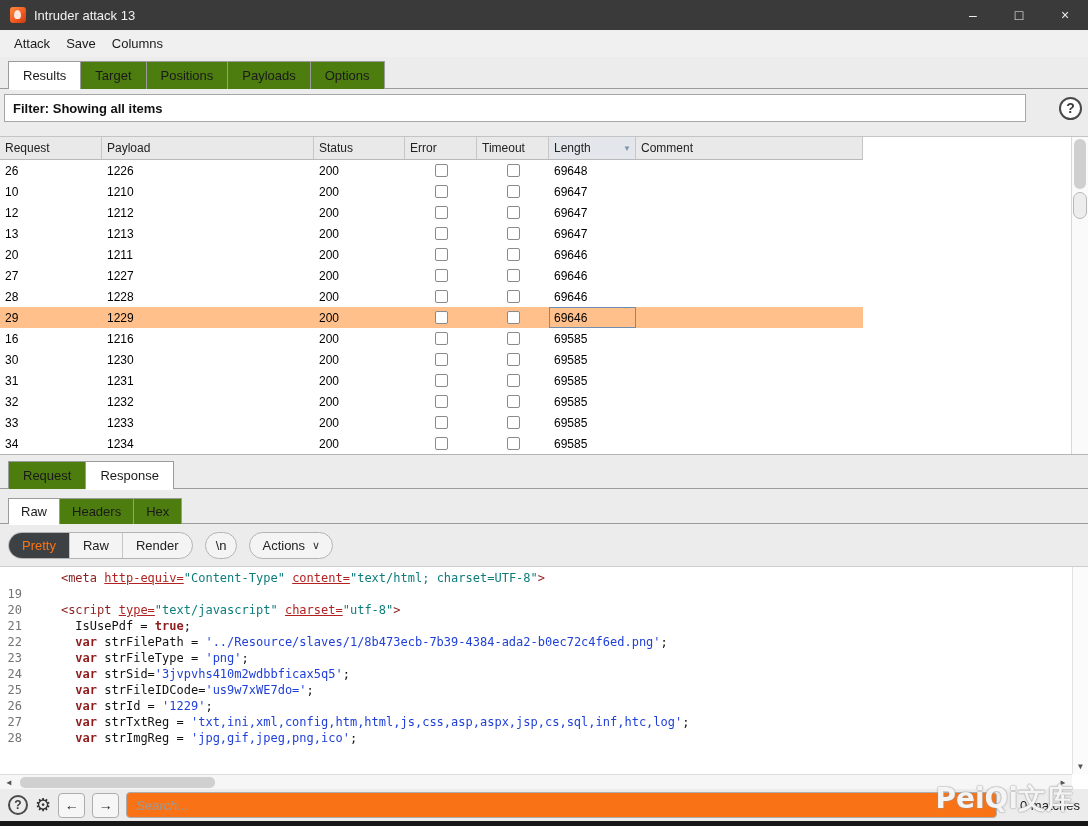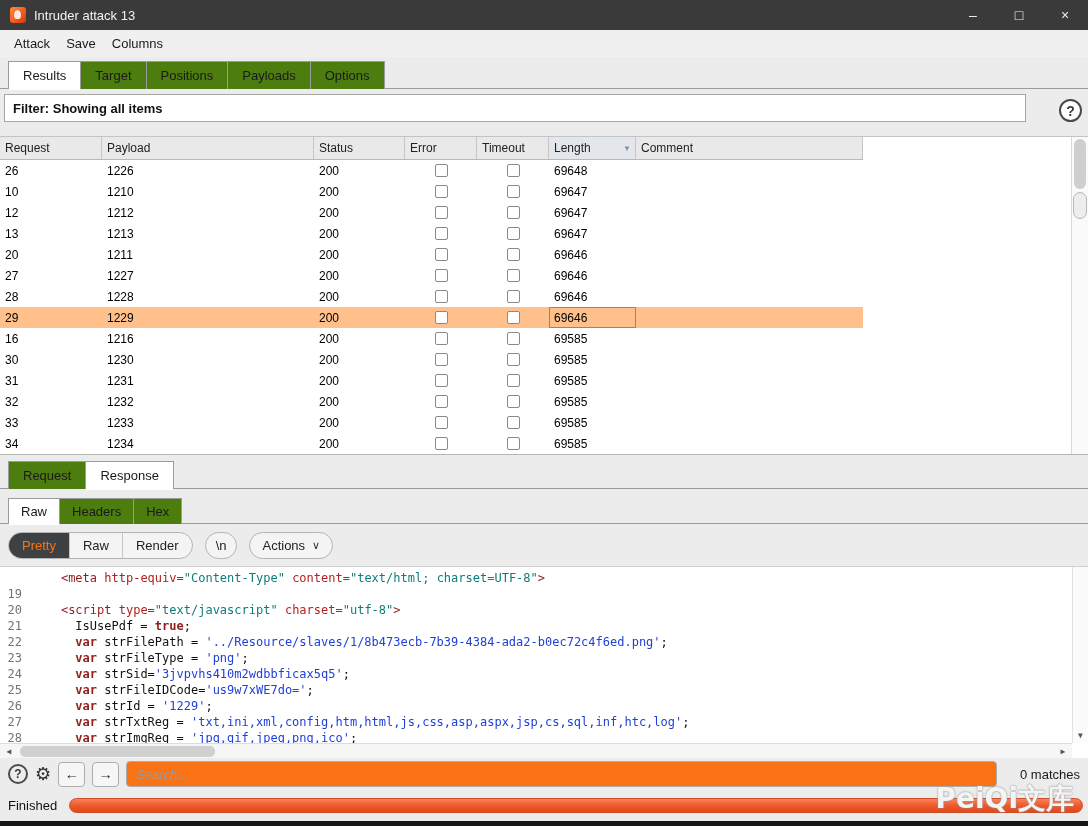--- a/index.html
+++ b/index.html
@@ -26,21 +26,21 @@
   .tab { position:relative; z-index:1; padding:6px 14px 6px 14px; font-size:13px; color:#1a1a1a;
          background:#4d7c0f; border:1px solid #9b9b9b; border-bottom:none; margin-right:-1px; }
   .tab.selected { background:#fff; }
   .tab.selected::after { content:""; position:absolute; left:0; right:0; bottom:-1px; height:1px; background:#fff; z-index:2; }
   .main-tabs { flex:0 0 32px; }
   .msg-tabs  { flex:0 0 34px; }
   .sub-tabs  { flex:0 0 35px; }
   .sub-tabs .tab { padding:5px 12px; }
 
   
-  .filter-row { flex:0 0 38px; display:flex; align-items:flex-end; padding:5px 6px 5px 4px; background:#ececec;gap:24px; }
+  .filter-row { flex:0 0 38px; display:flex; align-items:center; padding:5px 6px 5px 4px; background:#ececec;gap:24px; }
   .filter-box { flex:1; height:28px; background:#fff; border:1px solid #a6a6a6; display:flex; align-items:center;
                 padding-left:8px; font-size:13px; font-weight:600; color:#111; }
   .round-help { width:23px; height:23px; border-radius:50%; border:2px solid #4a4a4a; color:#3a3a3a; font-weight:bold;
                 display:flex; align-items:center; justify-content:center; font-size:14px; margin-left:9px; background:#fff; flex:0 0 23px; }
 
   
   .table-region { flex:0 0 312px; margin-top:9px; background:#fff; border-top:1px solid #c4c4c4; border-bottom:1px solid #b5b5b5; display:flex; }
   .table-main { flex:1; overflow:hidden; }
   .theader { display:flex; height:23px; background:#e9e9e9; border-bottom:1px solid #b9b9b9; font-size:12px; color:#222; width:863px; }
   .th { border-right:1px solid #c6c6c6; display:flex; align-items:center; padding-left:5px; }
@@ -71,21 +71,21 @@
   .chev { font-size:11px; margin-left:7px; color:#333; }
 
   
   .editor { flex:1 1 auto; background:#fff; border-top:1px solid #cfcfcf; position:relative; overflow:hidden;
             font-family:"DejaVu Sans Mono",monospace; }
   .editor-lines { padding-top:3px; }
   .code-line { display:flex; height:16px; line-height:16px; font-size:12px; white-space:pre; }
   .line-num { flex:0 0 32px; text-align:right; padding-right:10px; color:#737373; }
   .sg-plain { color:#121212; }
   .sg-tag   { color:#8f1d1d; }
-  .sg-attr  { color:#b22222; }
+  .sg-attr  { color:#b22222;text-decoration:underline; }
   .sg-val   { color:#0e7c7b; }
   .sg-kw    { color:#8f1d1d; font-weight:bold; }
   .sg-str   { color:#1f3fd8; }
   .editor-vscroll { position:absolute; top:0; right:0; bottom:15px; width:16px; background:#fbfbfb; border-left:1px solid #e2e2e2;
                     display:flex; align-items:flex-end; justify-content:center; }
   .vs-arrow { font-size:8px; color:#555; padding-bottom:3px; }
   .editor-hscroll { position:absolute; left:0; right:16px; bottom:0; height:15px; background:#f6f6f6; border-top:1px solid #ddd;
                     display:flex; align-items:center; padding:0 2px; }
   .hs-arrow { width:14px; text-align:center; font-size:8px; color:#555; }
   .hs-track { flex:1; height:11px; position:relative; }
@@ -406,20 +406,16 @@
 
   <div class="search-row">
     <div class="round-help small">?</div>
     <div class="gear">⚙</div>
     <div class="nav-btn">←</div>
     <div class="nav-btn">→</div>
     <input class="search-input" placeholder="Search..." style="">
     <div class="matches">0 matches</div>
   </div>
 
-  <div class="status-row">
-    <span class="status-label">Finished</span>
-    <div class="progress-bar"></div>
-  </div>
   <div class="bottom-edge"></div>
 
   <div class="watermark">PeiQi文库</div>
 </div>
 
 </body></html>

